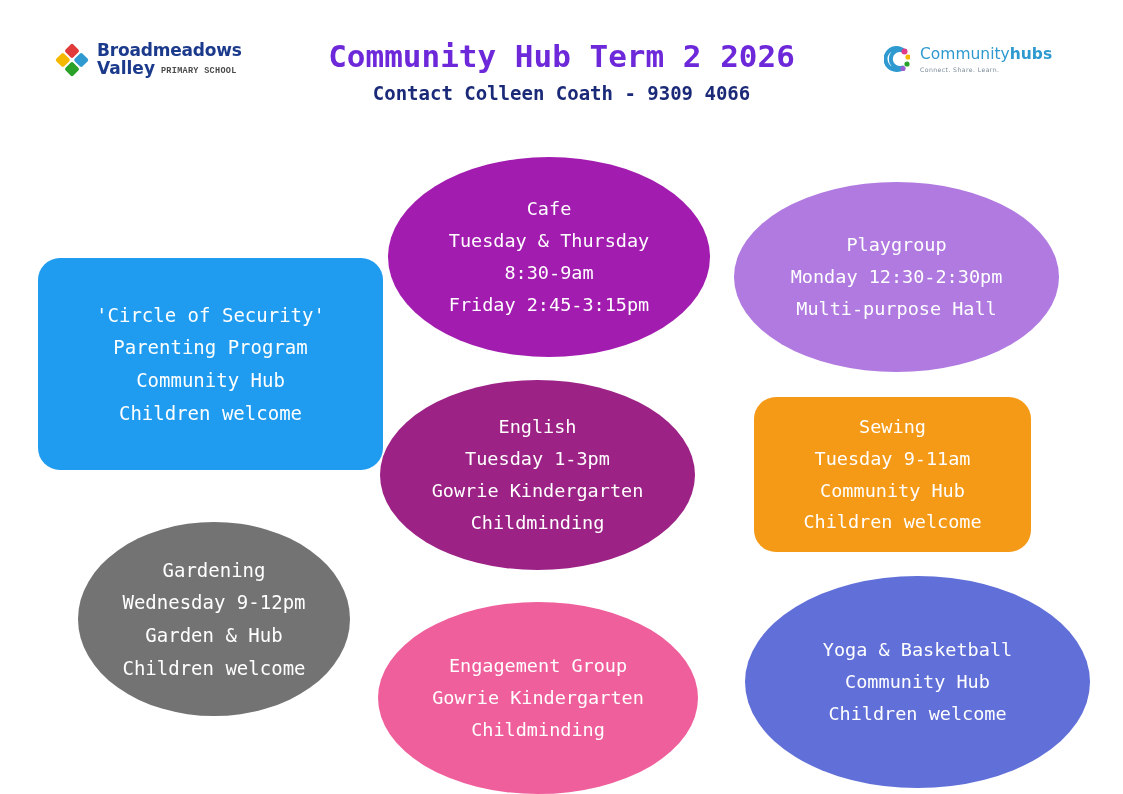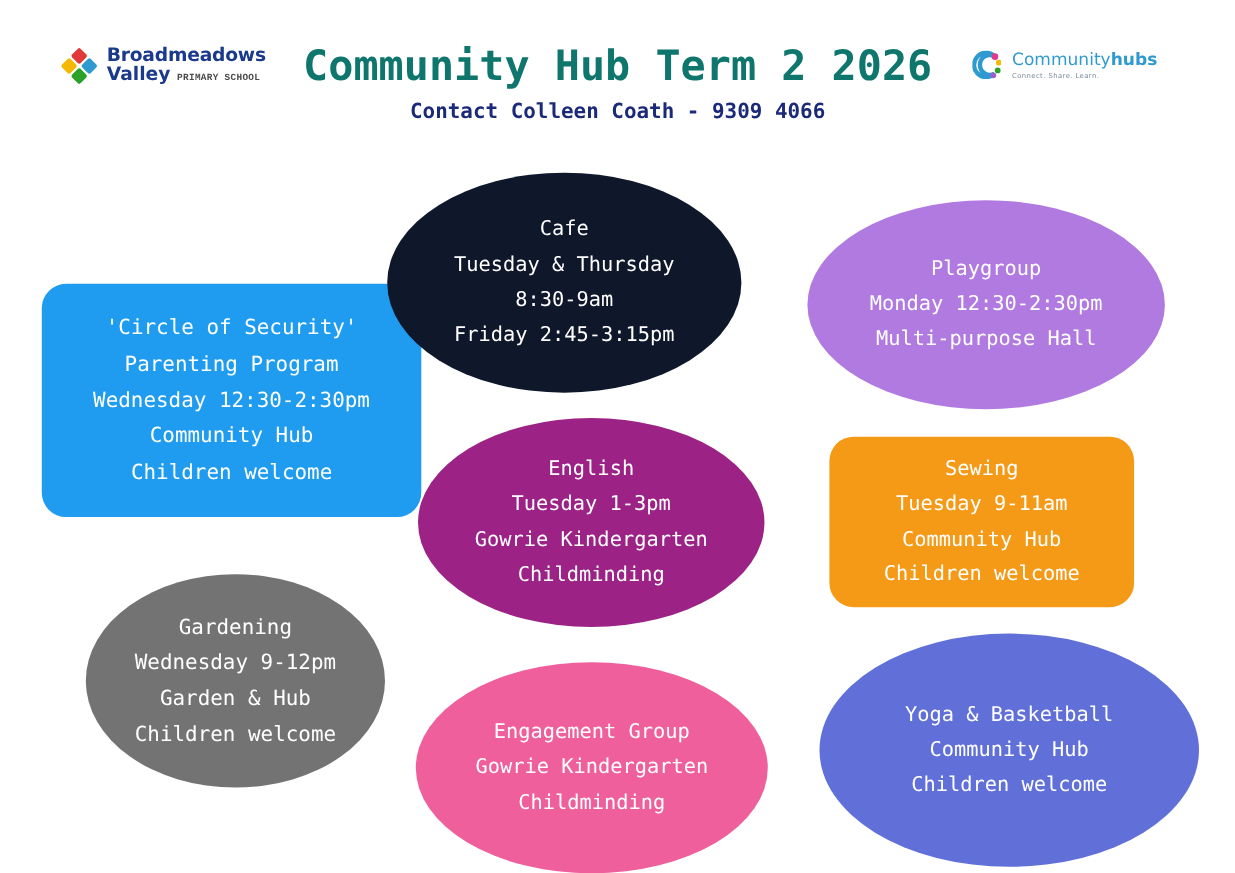--- a/index.html
+++ b/index.html
@@ -72,22 +72,22 @@
     position: absolute;
     left: 0;
     top: 38px;
     width: 1123px;
     text-align: center;
     pointer-events: none;
   }
   #main-title {
     font-family: "DejaVu Sans Mono", monospace;
     font-weight: bold;
-    font-size: 38px;
-    color: #0f766e;
+    font-size: 31px;
+    color: #6d28d9;
     letter-spacing: 0px;
     margin: 0;
   }
   #subtitle {
     font-family: "DejaVu Sans Mono", monospace;
     font-weight: bold;
     font-size: 19px;
     color: #1b2a78;
     margin-top: 8px;
   }
@@ -135,21 +135,21 @@
     font-family: "DejaVu Sans Mono", monospace;
     font-size: 18.5px;
     line-height: 1.72;
     white-space: nowrap;
   }
   .ellipse { border-radius: 50%; }
   .rounded { border-radius: 22px; }
 
   
   #prog-circle   { left: 38px;  top: 258px; width: 345px; height: 212px; background: #1f9cf0; }
-  #prog-cafe     { left: 352px; top: 157px; width: 322px; height: 200px; background: #0f172a; }
+  #prog-cafe     { left: 388px; top: 157px; width: 322px; height: 200px; background: #a21caf; }
   #prog-playgroup{ left: 734px; top: 182px; width: 325px; height: 190px; background: #b07ae0; }
   #prog-english  { left: 380px; top: 380px; width: 315px; height: 190px; background: #9c2286; }
   #prog-sewing   { left: 754px; top: 397px; width: 277px; height: 155px; background: #f59a16; }
   #prog-gardening{ left: 78px;  top: 522px; width: 272px; height: 194px; background: #737373; }
   #prog-engage   { left: 378px; top: 602px; width: 320px; height: 192px; background: #ef5f9c; }
   #prog-yoga     { left: 745px; top: 576px; width: 345px; height: 212px; background: #6070d8; }
 
   #prog-circle .ln,
   #prog-gardening .ln { font-size: 19px; }
 </style>
@@ -199,21 +199,20 @@
       </div>
       <div class="t2">Connect. Share. Learn.</div>
     </span>
   </div>
 </div>
 
 <div class="program rounded" id="prog-circle">
   <div class="lines">
     <div class="ln">'Circle of Security'</div>
     <div class="ln">Parenting Program</div>
-    <div class="ln">Wednesday 12:30-2:30pm</div>
     <div class="ln">Community Hub</div>
     <div class="ln">Children welcome</div>
   </div>
 </div>
 
 <div class="program ellipse" id="prog-cafe">
   <div class="lines">
     <div class="ln">Cafe</div>
     <div class="ln">Tuesday &amp; Thursday</div>
     <div class="ln">8:30-9am</div>

